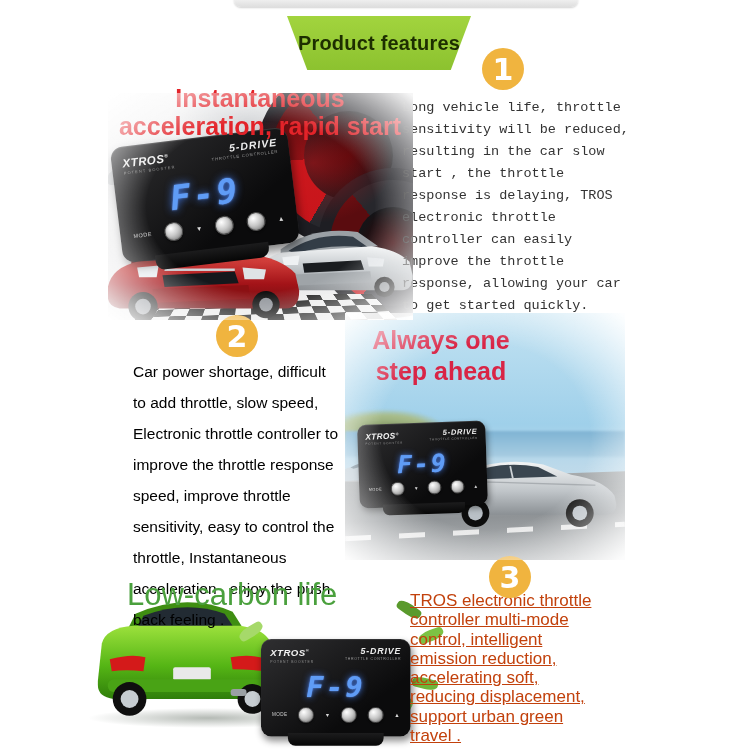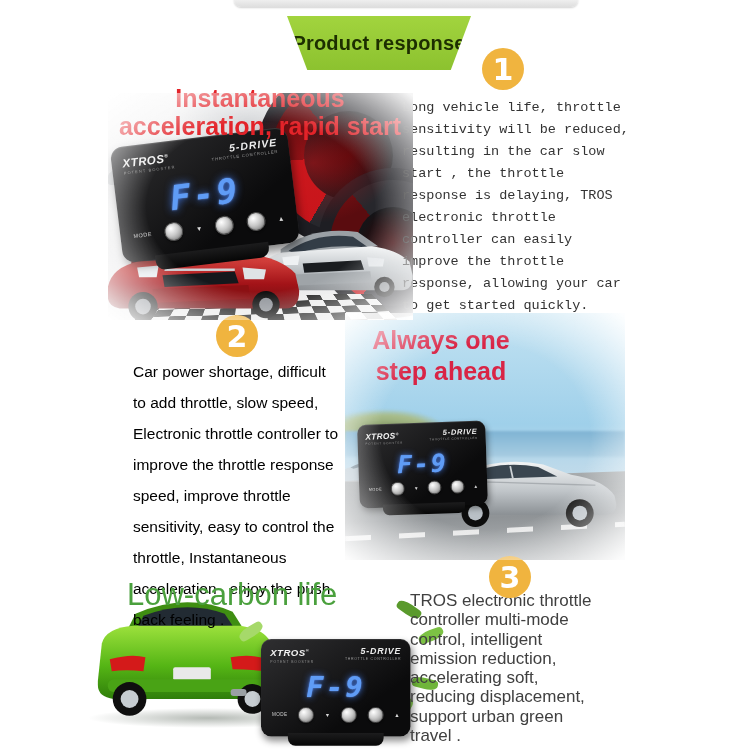--- a/index.html
+++ b/index.html
@@ -31,21 +31,21 @@
     color:#e32329;font-size:25px;font-weight:bold;line-height:28px;}
   .title-crimson{position:absolute;left:0;top:12px;width:192px;text-align:center;z-index:7;
     color:#d92445;font-size:25px;font-weight:bold;line-height:31px;}
   .title-green-1{position:absolute;left:127px;top:577px;color:#4aa03d;font-size:31px;font-weight:400;z-index:7;}
   .title-green-2{position:absolute;left:184px;top:584px;color:#4aa03d;font-size:31px;font-weight:600;z-index:7;}
 
   
   .body-text{position:absolute;white-space:pre-line;color:#3a3a3a;z-index:7;}
   .body1{left:402px;top:97px;width:245px;font-family:"Liberation Mono",monospace;font-size:13.5px;line-height:22px;color:#333;}
   .body2{left:133px;top:356px;width:240px;font-size:15.5px;line-height:31px;color:#000000;}
-  .body3{left:410px;top:591px;width:245px;font-size:17px;line-height:19.3px;color:#404040;}
+  .body3{left:410px;top:591px;width:245px;font-size:17px;line-height:19.3px;color:#c2410c;text-decoration:underline;}
 
   
   .collage{position:absolute;overflow:hidden;}
   .collage1{left:108px;top:93px;width:305px;height:227px;background:linear-gradient(#f6f6f6,#e9e9ea);}
   .collage2{left:345px;top:313px;width:280px;height:247px;background:linear-gradient(#c2e2f2 0%,#9fd0ea 45%,#bcd9ea 62%,#d6e6ef 100%);}
   .collage3{left:80px;top:586px;width:370px;height:164px;background:#fff;}
   .vignette{position:absolute;inset:-2px;background:radial-gradient(ellipse at 50% 50%,rgba(255,255,255,0) 52%,rgba(255,255,255,.96) 97%);
     pointer-events:none;z-index:10;}
 
   
@@ -110,21 +110,21 @@
   .dev3{left:181px;top:53px;transform:scale(.84);transform-origin:0 0;}
 </style>
 </head>
 <body>
 
 <div class="page">
 
   <div class="top-remnant"></div>
 
   <div class="banner">
-    <span>Product response</span>
+    <span>Product features</span>
   </div>
 
   <div class="num-circle num1">
     <span>1</span>
   </div>
   <div class="num-circle num2">
     <span>2</span>
   </div>
   <div class="num-circle num3">
     <span>3</span>

